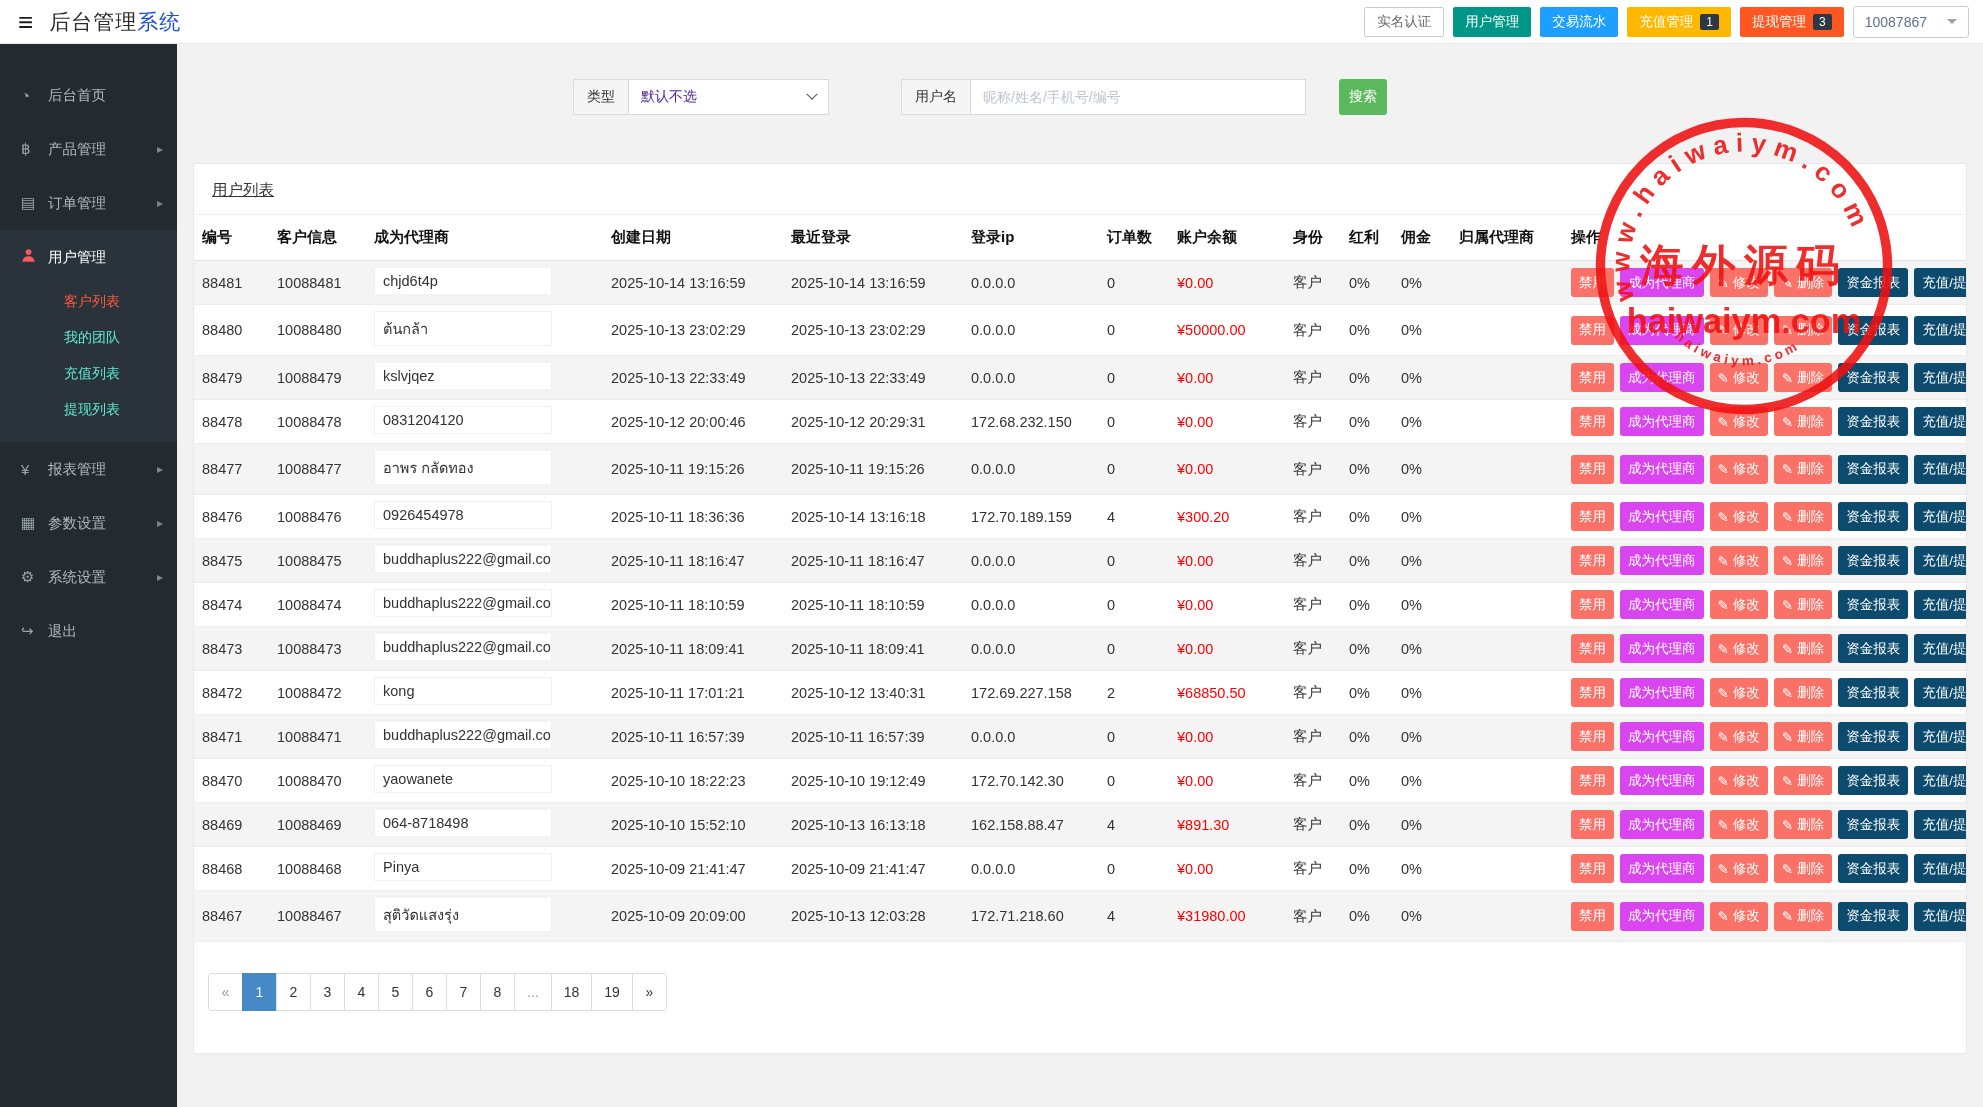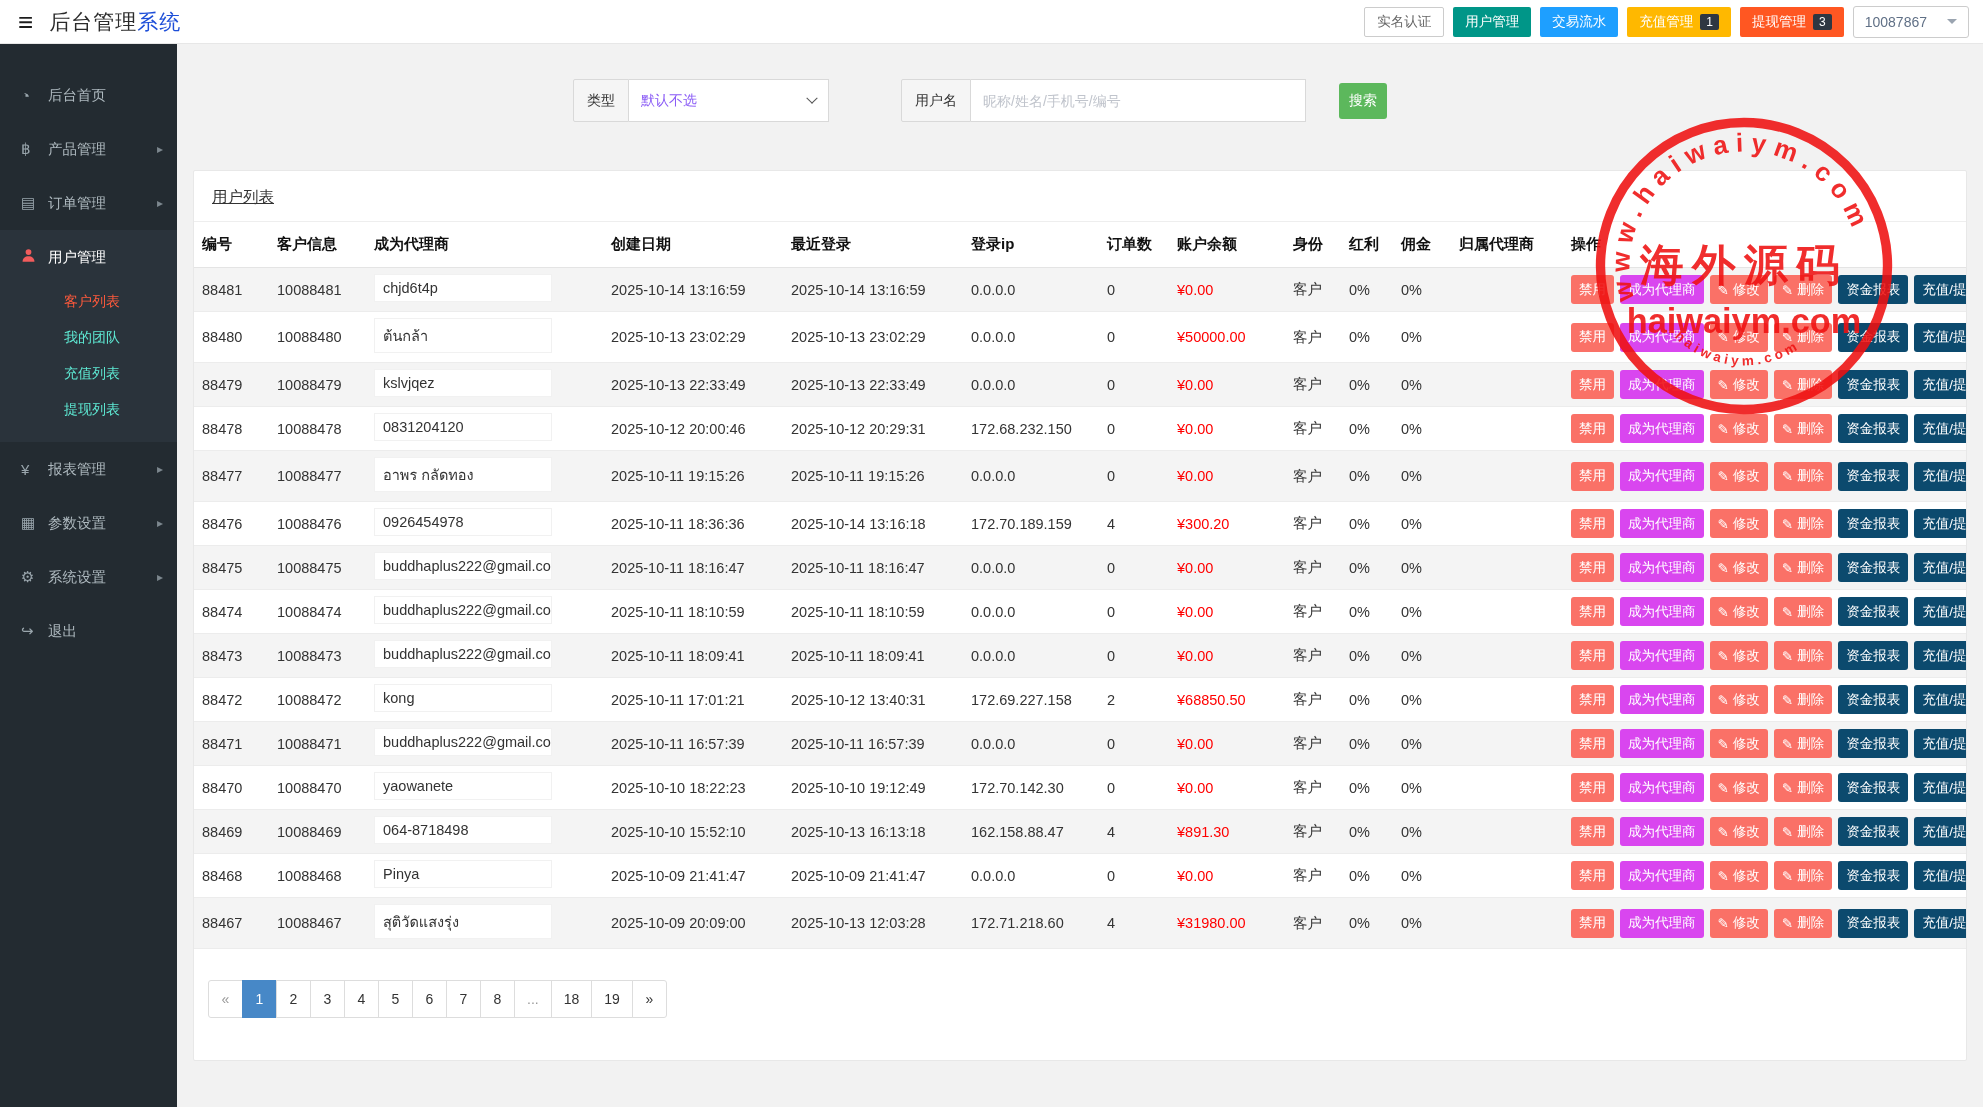--- a/index.html
+++ b/index.html
@@ -35,26 +35,26 @@
   .side-item .mi { width:27px; font-size:15px; color:#9aa6ad; flex:0 0 27px; }
   .side-item .arrow { margin-left:auto; color:#7c878e; font-size:12px; }
   .side-group { background:#2a333b; padding-bottom:14px; }
   .side-group .side-item { color:#fff; }
   .sub-item { height:36px; display:flex; align-items:center; padding-left:64px; font-size:14px;
               color:#5eead4; cursor:pointer; }
   .sub-item.active { color:#ff5a3c; }
   
   .main { position:absolute; left:177px; top:44px; right:0; bottom:0; padding:0 16px; }
   .filter-row { margin-top:35px; margin-left:340px; display:flex; align-items:center; }
-  .input-group { display:flex; align-items:stretch; height:43px;padding-left:40px; }
+  .input-group { display:flex; align-items:stretch; height:36px;padding-left:40px; }
   .ig-label { background:#f5f5f5; border:1px solid #d9d9d9; padding:0 13px; font-size:14px;
               color:#333; display:flex; align-items:center; border-radius:2px 0 0 2px; }
   .ig-select { width:200px; border:1px solid #d9d9d9; border-left:none; background:#fff;
                display:flex; align-items:center; justify-content:space-between; padding:0 12px;
-               font-size:14px; color:#8b5cf6; cursor:pointer; }
+               font-size:14px; color:#4c1d95; cursor:pointer; }
   .chev { width:8px; height:8px; border-right:1.8px solid #555; border-bottom:1.8px solid #555;
           transform:rotate(45deg) translate(-2px,-2px); }
   .ig2 { margin-left:32px; }
   .ig-input { width:335px; border:1px solid #d9d9d9; border-left:none; padding:0 12px; font-size:14px;
               color:#333; outline:none; background:#fff; }
   .ig-input::placeholder { color:#c0c4cc; }
   .btn-search { margin-left:33px; width:48px; height:36px; background:#5cb85c; color:#fff; border:none;
                 border-radius:3px; font-size:14px; cursor:pointer; }
   .quick-row { margin-top:27px; display:flex; gap:29px; }
   

